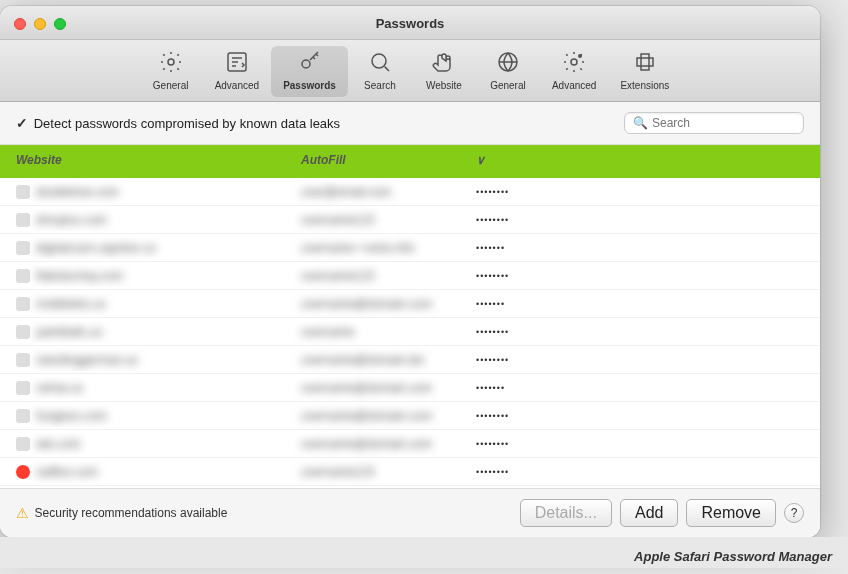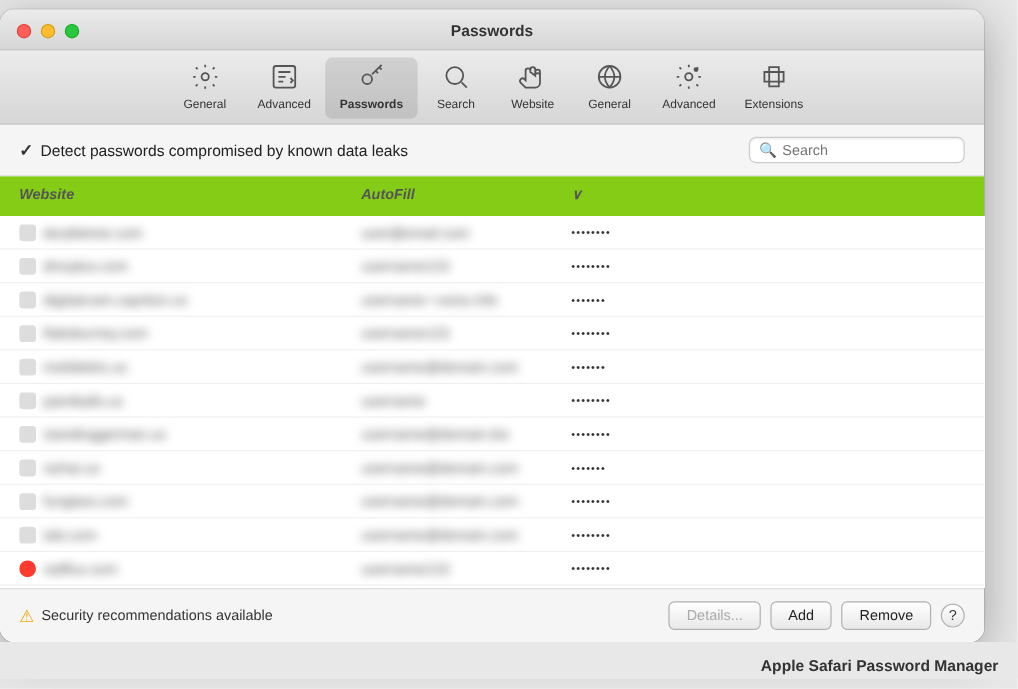--- a/index.html
+++ b/index.html
@@ -203,21 +203,21 @@
       color: #f0a500;
       font-size: 14px;
     }
     .bottom-buttons {
       display: flex;
       gap: 8px;
       align-items: center;
     }
     .btn {
       padding: 4px 14px;
-      font-size: 12px;
+      font-size: 16px;
       border-radius: 5px;
       border: 1px solid #b0b0b0;
       background: linear-gradient(180deg, #ffffff 0%, #e8e8e8 100%);
       cursor: pointer;
       color: #222;
     }
     .btn.disabled {
       color: #aaa;
       cursor: default;
     }
@@ -234,20 +234,21 @@
       cursor: pointer;
       color: #333;
     }
     .caption {
       text-align: right;
       padding: 12px 16px 4px;
       font-size: 13px;
       font-weight: 700;
       color: #333;
       background: #e8e8e8;
+      font-style: italic;
     }
     .toolbar-svg {
       width: 24px;
       height: 24px;
     }
   </style>
 </head>
 <body>
 
 <div style="width: 848px; display: flex; flex-direction: column;">

